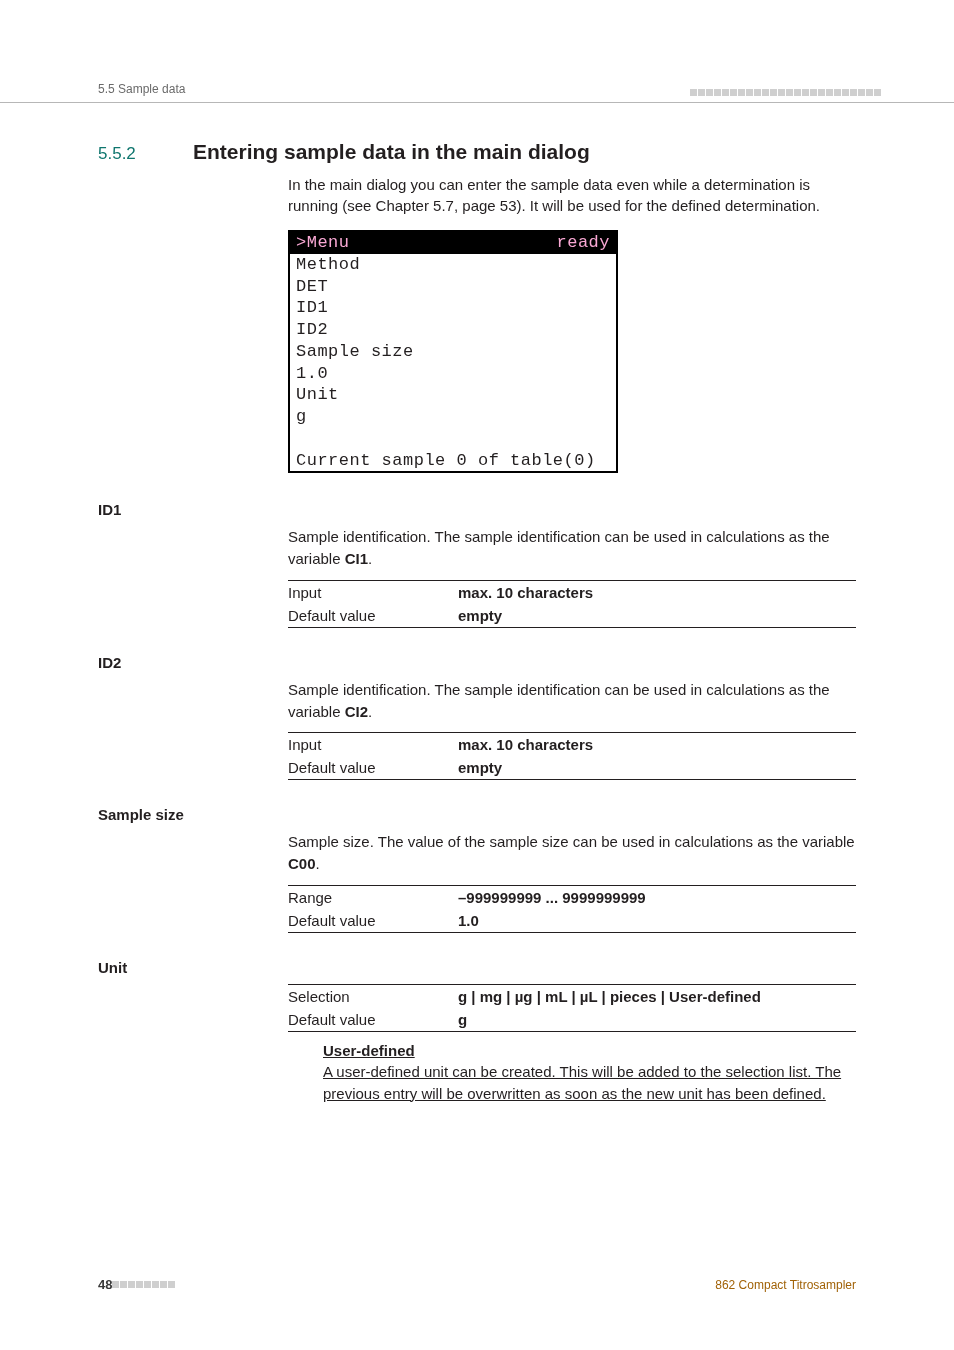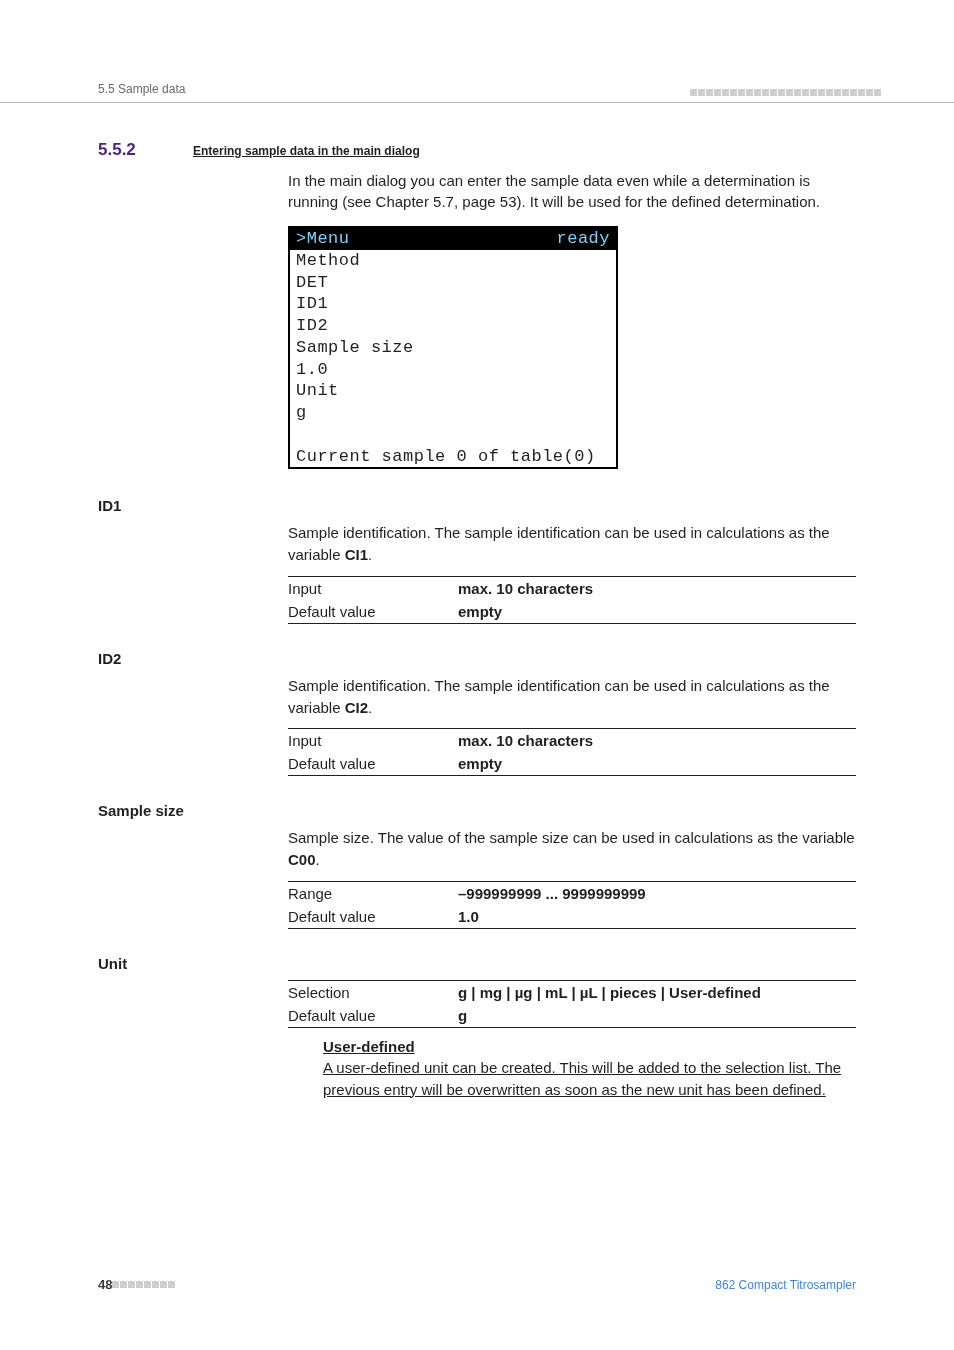--- a/index.html
+++ b/index.html
@@ -28,39 +28,39 @@
   .header .sq { width: 7px; height: 7px; background: #cfcfcf; }
 
   .content {
     position: absolute;
     top: 140px;
     left: 98px;
     right: 98px;
   }
 
   .sec-row { display: flex; align-items: baseline; margin-bottom: 10px; }
-  .sec-num  { width: 95px; font-weight: 700; font-size: 17px; color: #4c1d95; }
-  .sec-title{ font-weight: 700; font-size: 12px; color: #231f20; text-decoration: underline; }
+  .sec-num  { width: 95px; font-weight: 400; font-size: 17px; color: #0f766e; }
+  .sec-title{ font-weight: 700; font-size: 21px; color: #231f20; }
 
   .indent { margin-left: 190px; }
 
   .para { font-size: 15px; line-height: 1.4; margin-bottom: 14px; }
   .para .ital { }
 
   .lcd-box {
     border: 2px solid #000;
     width: 330px;
     font-family: "Courier New", monospace;
     font-size: 17px;
     letter-spacing: 0.5px;
     line-height: 1.28;
     margin-bottom: 28px;
   }
   .lcd-row { display: flex; justify-content: space-between; padding: 0 6px; flex-direction: column; }
-  .lcd-inv { background: #000; color: #7dd3fc; padding: 0 6px; display: flex; justify-content: space-between; }
+  .lcd-inv { background: #000; color: #f9a8d4; padding: 0 6px; display: flex; justify-content: space-between; }
   .lcd-blank { height: 1.28em; }
 
   .field-label {
     font-weight: 700;
     font-size: 15px;
     margin: 4px 0 8px 0;
   }
 
   .desc { font-size: 15px; line-height: 1.45; margin-bottom: 10px; }
   .desc b, .inline-bold { font-weight: 700; }
@@ -97,21 +97,21 @@
     left: 98px; right: 98px;
     display: flex;
     justify-content: space-between;
     align-items: center;
     font-size: 13px;
     color: #3a3a3a;
   }
   .footer .pg { display: flex; align-items: center; gap: 0; font-weight: 700; }
   .footer .pg .sqrow { display: flex; gap: 1px; }
   .footer .pg .sq { width: 7px; height: 7px; background: #cfcfcf; }
-  .footer .prod { font-size: 12px; color: #3b82f6; }
+  .footer .prod { font-size: 12px; color: #a16207; }
 </style>
 </head>
 <body>
 
 <div class="header">
   <span>5.5 Sample data</span>
   <span class="squares">
     <span class="sq"></span>
       <span class="sq"></span>
       <span class="sq"></span>

